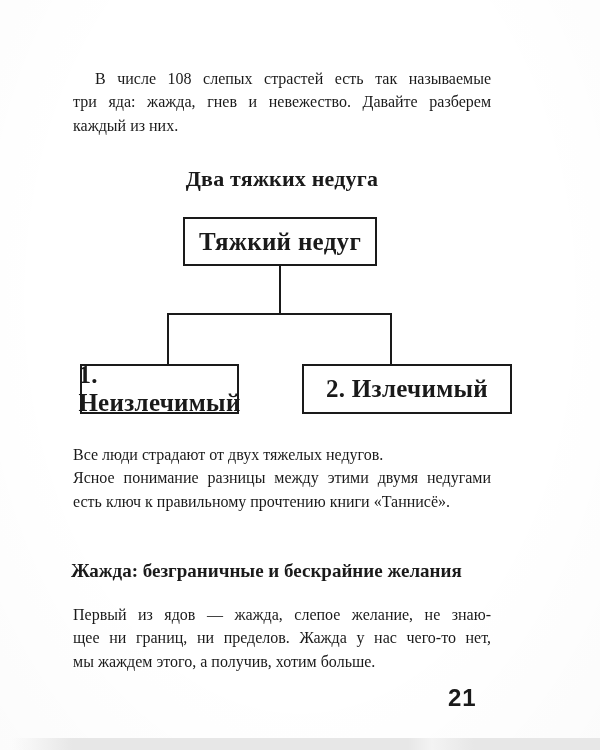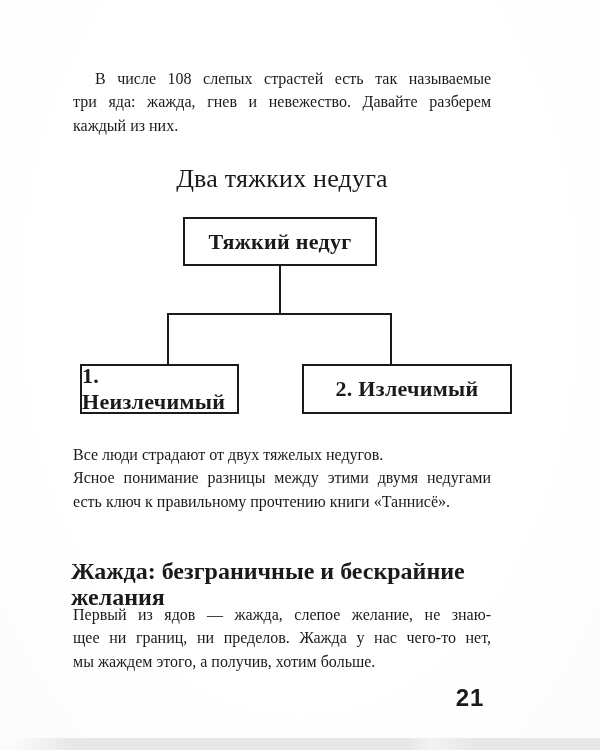--- a/index.html
+++ b/index.html
@@ -29,48 +29,47 @@
   }
   .line{white-space:normal;}
   .line.just{text-align:justify;text-align-last:justify;text-justify:inter-word;}
   .line.indent{padding-left:22px;font-family:Liberation Serif, serif;}
   #para1{top:67px;}
   #para2{top:443px;}
   #para3{top:603px;}
   
   #heading1{
     position:absolute;left:73px;top:163px;width:418px;margin:0;
-    text-align:center;font-size:26px;font-weight:normal;line-height:32px;
+    text-align:center;font-size:22px;font-weight:bold;line-height:32px;
     letter-spacing:0.2px;
   }
   #heading2{
     position:absolute;left:71px;top:558px;width:420px;margin:0;
-    font-size:24px;font-weight:bold;line-height:26px;
+    font-size:19px;font-weight:bold;line-height:26px;
   }
   
   .dbox{
     position:absolute;
     border:2px solid var(--ink);
     background:var(--paper);
     display:flex;align-items:center;justify-content:center;
-    font-weight:bold;font-size:22px;letter-spacing:0.3px;
+    font-weight:bold;font-size:25px;letter-spacing:0.3px;
     box-sizing:border-box;
   }
   #root-box{left:183px;top:217px;width:194px;height:49px;}
   #child-box-1{left:80px;top:364px;width:159px;height:50px;}
   #child-box-2{left:302px;top:364px;width:210px;height:50px;}
   .conn{position:absolute;background:var(--ink);}
   #conn-stem{left:279px;top:266px;width:2px;height:47px;}
   #conn-cross{left:167px;top:313px;width:225px;height:2px;}
   #conn-drop-left{left:167px;top:313px;width:2px;height:51px;}
   #conn-drop-right{left:390px;top:313px;width:2px;height:51px;}
   
   #folio{
     position:absolute;left:448px;top:684px;width:44px;
-    text-align:center;
     font-family:"Liberation Sans","DejaVu Sans",sans-serif;
     font-weight:bold;font-size:24px;line-height:28px;
     letter-spacing:1px;
   }
   
   #page-edge{
     position:absolute;left:0;bottom:0;width:600px;height:12px;
     background:linear-gradient(to right,
       rgba(231,231,231,0) 2%,
       var(--page-edge) 12%,

